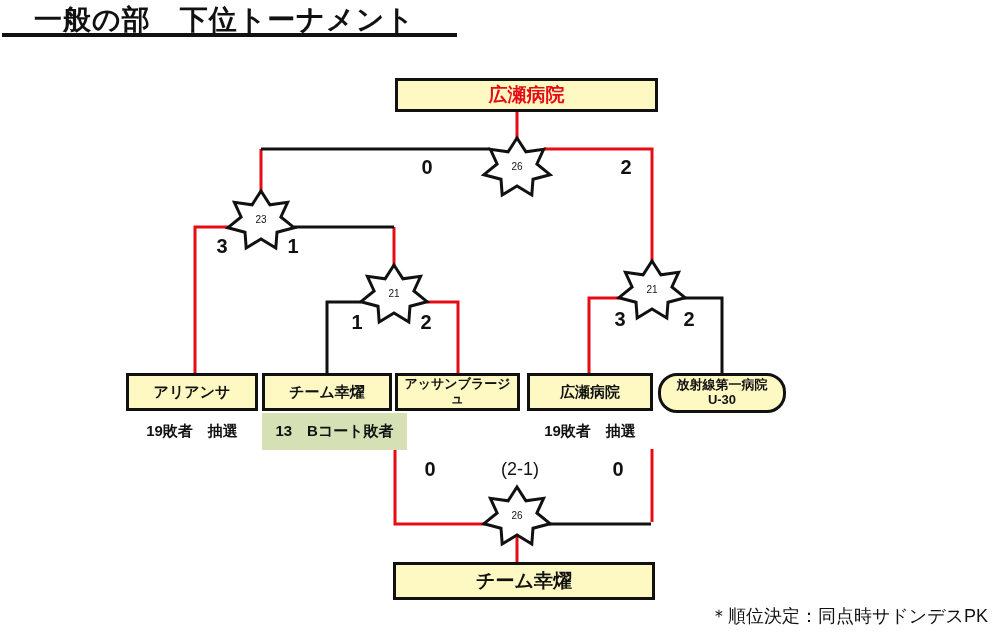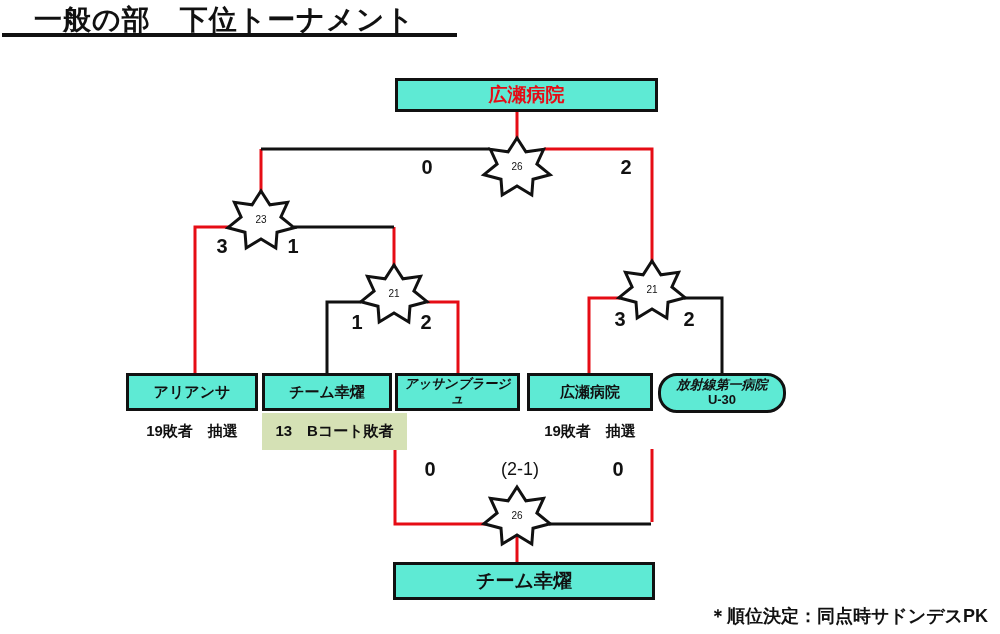--- a/index.html
+++ b/index.html
@@ -1,33 +1,33 @@
 <!DOCTYPE html>
 <html><head>
 <meta charset="utf-8">
 <style>
   html,body{margin:0;padding:0;background:#fff;}
   .stage{position:relative;width:1000px;height:634px;background:#ffffff;overflow:hidden;
          font-family:"Liberation Sans","DejaVu Sans",sans-serif;color:#111;}
   .svg-layer{position:absolute;left:0;top:0;z-index:0;}
   .title{position:absolute;left:34px;top:1px;font-size:28px;font-weight:bold;letter-spacing:1px;z-index:2;}
   .rule{position:absolute;left:2px;top:33px;width:455px;height:4px;background:#111;z-index:2;}
-  .box{position:absolute;background:#5eead4;border:3px solid #111;box-sizing:border-box;
+  .box{position:absolute;background:#fef9c3;border:3px solid #111;box-sizing:border-box;
        display:flex;flex-direction:column;align-items:center;justify-content:center;
        text-align:center;font-weight:bold;z-index:2;line-height:1.15;}
   .team-name{font-size:15px;}
-  .team-name.small{font-size:13px;font-style:italic;}
+  .team-name.small{font-size:13px;}
   .team-sub{font-size:13px;}
   .big-name{font-size:19px;}
   .note{position:absolute;box-sizing:border-box;display:flex;align-items:center;justify-content:center;
         font-size:15px;font-weight:bold;z-index:2;white-space:nowrap;}
   .score{position:absolute;transform:translate(-50%,-50%);font-size:20px;font-weight:bold;z-index:2;}
   .score.pk{font-size:18px;font-weight:normal;}
   .star-num{position:absolute;transform:translate(-50%,-50%);font-size:10px;font-weight:normal;z-index:2;}
-  .footnote{position:absolute;top:604px;right:12px;font-size:18px;font-weight:bold;z-index:2;}
+  .footnote{position:absolute;top:604px;right:12px;font-size:18px;font-weight:normal;z-index:2;}
 </style>
 </head>
 <body>
 
 <div class="stage">
 
   <div class="title">一般の部　下位トーナメント</div>
   <div class="rule"></div>
 
   <svg class="svg-layer" width="1000" height="634" viewBox="0 0 1000 634">

